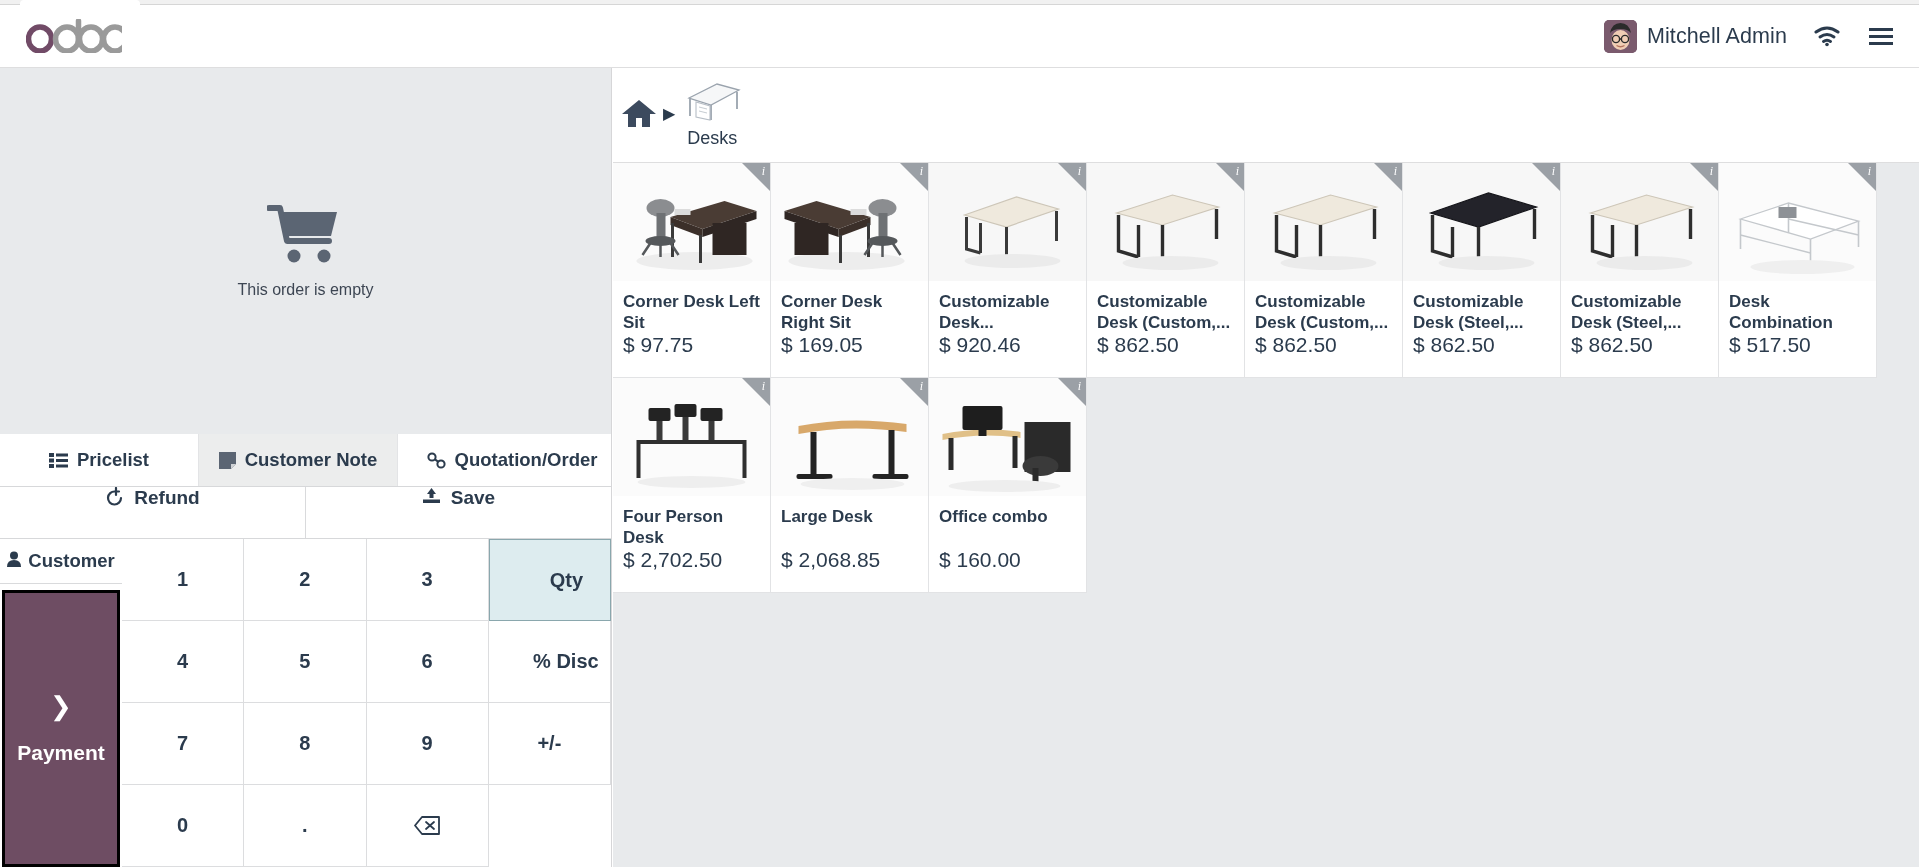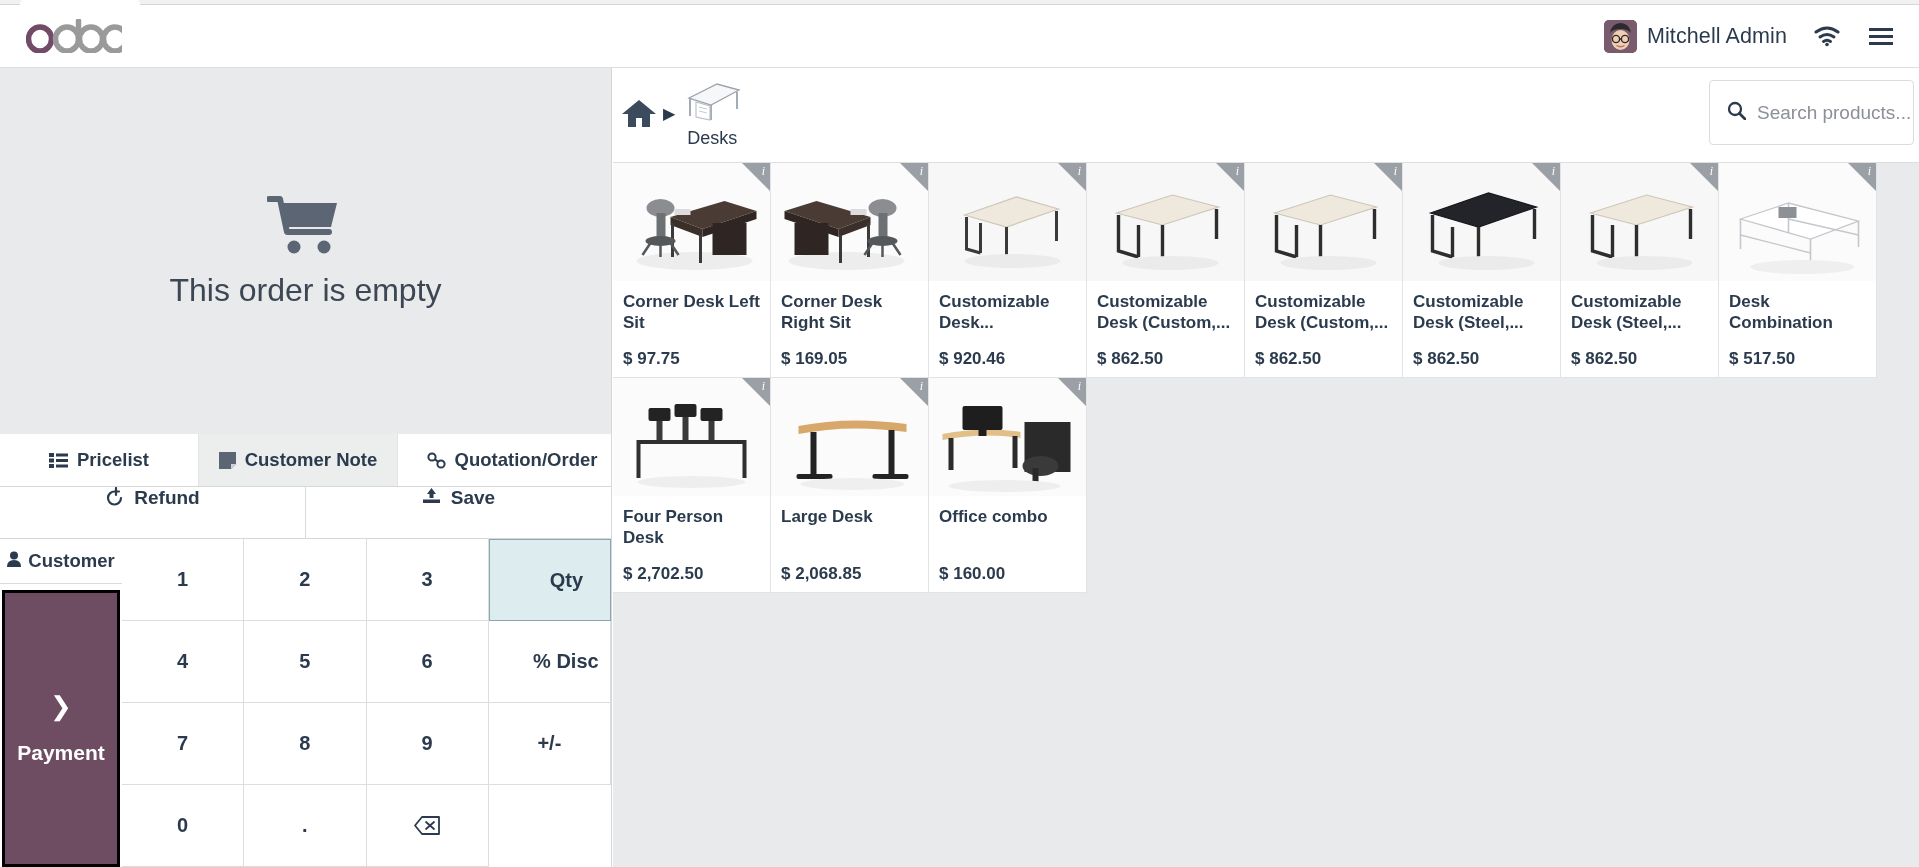--- a/index.html
+++ b/index.html
@@ -44,21 +44,21 @@
     position: absolute; left: 0; top: 68px; width: 612px; height: 799px;
     background: #ffffff; border-right: 1px solid #d6d6d8;
     display: flex; flex-direction: column;
   }
   .order-empty {
     height: 366px; background: #e8eaec;
     display: flex; flex-direction: column; align-items: center; justify-content: center;
     gap: 14px;
   }
   .cart-icon { width: 78px; height: 64px; display: block; }
-  .empty-text { font-size: 32px; color: #3d4653; }
+  .empty-text { font-size: 16px; color: #3d4653; }
 
   
   .tabs { display: flex; height: 53px; border-bottom: 1px solid #d7d8da; }
   .tab {
     flex: 1; display: flex; align-items: center; justify-content: center; gap: 9px;
     font-size: 18.5px; font-weight: bold; color: #2b3b4d;
     background: #ffffff; cursor: pointer;
     border-right: 1px solid #e3e4e6;
     text-align: right;
   }
@@ -148,22 +148,22 @@
   }
   .info-i {
     position: absolute; right: 5px; top: 1px;
     color: #ffffff; font-size: 12px; font-style: italic; font-family: "Liberation Serif", serif;
   }
   .card-name {
     margin: 10px 10px 0 10px; font-size: 17px; font-weight: bold; color: #2b3b4d;
     line-height: 1.25; max-height: 44px; overflow: hidden;
   }
   .card-price {
-    position: absolute; left: 10px; bottom: 8px;
-    font-size: 17px; font-weight: bold; color: #2b3b4d;
+    position: absolute; left: 10px; bottom: 20px;
+    font-size: 21px; font-weight: normal; color: #2b3b4d;
   }
 </style>
 </head>
 <body>
 
 <div class="app">
 
   <div class="browser-sliver">
     <div class="sliver-tab"></div>
   </div>
@@ -347,29 +347,20 @@
               <path d="M 9 23 L 9 40" stroke="#9aa3ad" stroke-width="1.8"></path>
               <path d="M 56 16 L 56 33" stroke="#9aa3ad" stroke-width="1.8"></path>
               <path d="M 15 26 L 15 41 L 29 44 L 29 30 Z" fill="#ffffff" stroke="#b7bec6" stroke-width="1.1"></path>
               <path d="M 18 31 L 26 33 M 18 35 L 26 37" stroke="#c6ccd2" stroke-width="1"></path>
             </svg>
           </span>
           <span class="crumb-cat-label">Desks</span>
         </span>
       </div>
 
-      <div class="search-box">
-        <span>
-          <svg width="19" height="19" viewBox="0 0 19 19">
-            <circle cx="8" cy="8" r="6" fill="none" stroke="#2b3b4d" stroke-width="2.3"></circle>
-            <path d="M 12.5 12.5 L 18 18" stroke="#2b3b4d" stroke-width="2.8" stroke-linecap="round"></path>
-          </svg>
-        </span>
-        <input class="search-input" type="text" placeholder="Search products..." style="">
-      </div>
     </div>
 
     <div class="prod-body">
       <div class="prod-grid">
 
         <div class="card">
           <span class="card-img">
             <svg viewBox="0 0 158 118" preserveAspectRatio="xMidYMid slice">
               <rect width="158" height="118" fill="#fbfbfb"></rect>
               <ellipse cx="82" cy="98" rx="58" ry="9" fill="#ededed"></ellipse>

